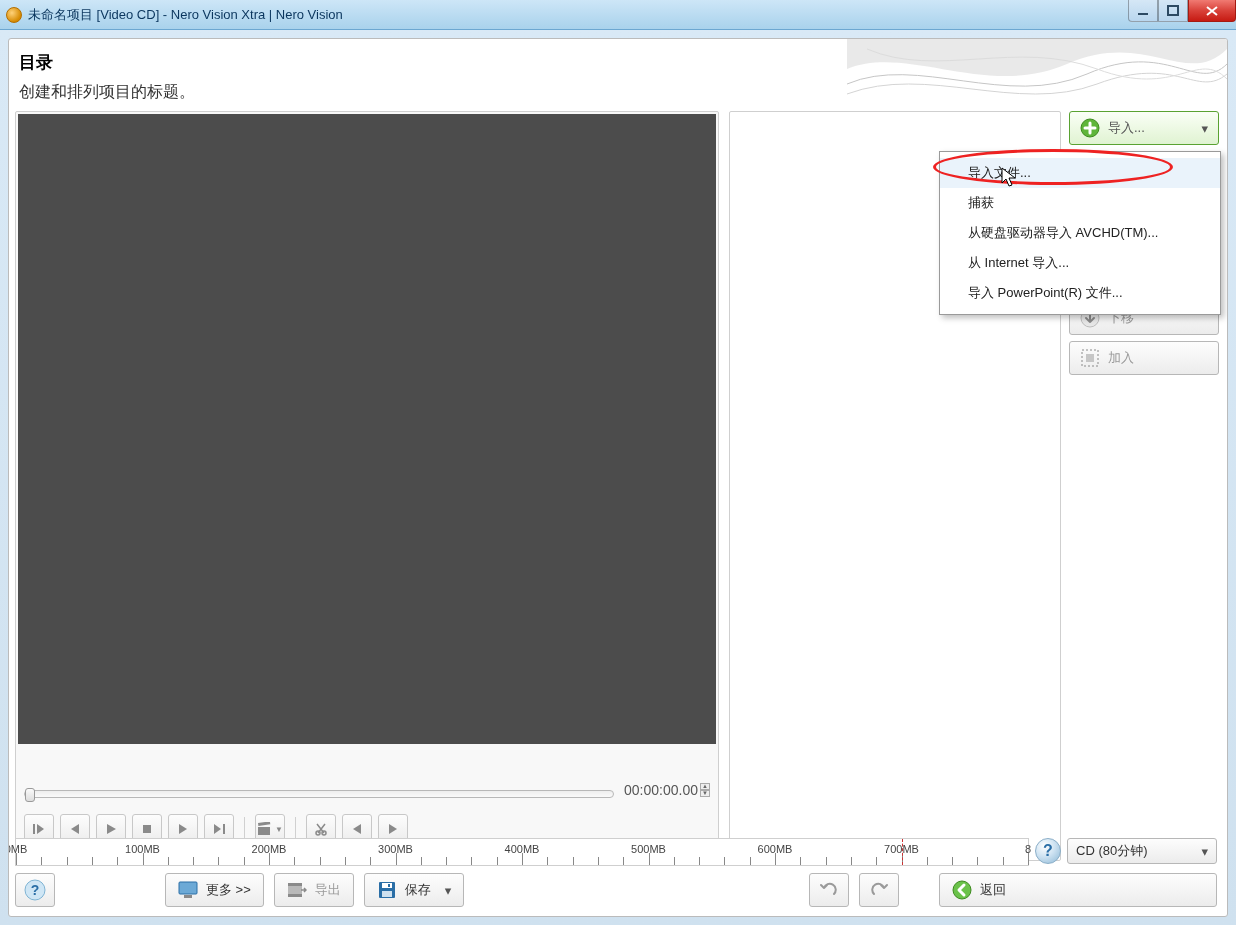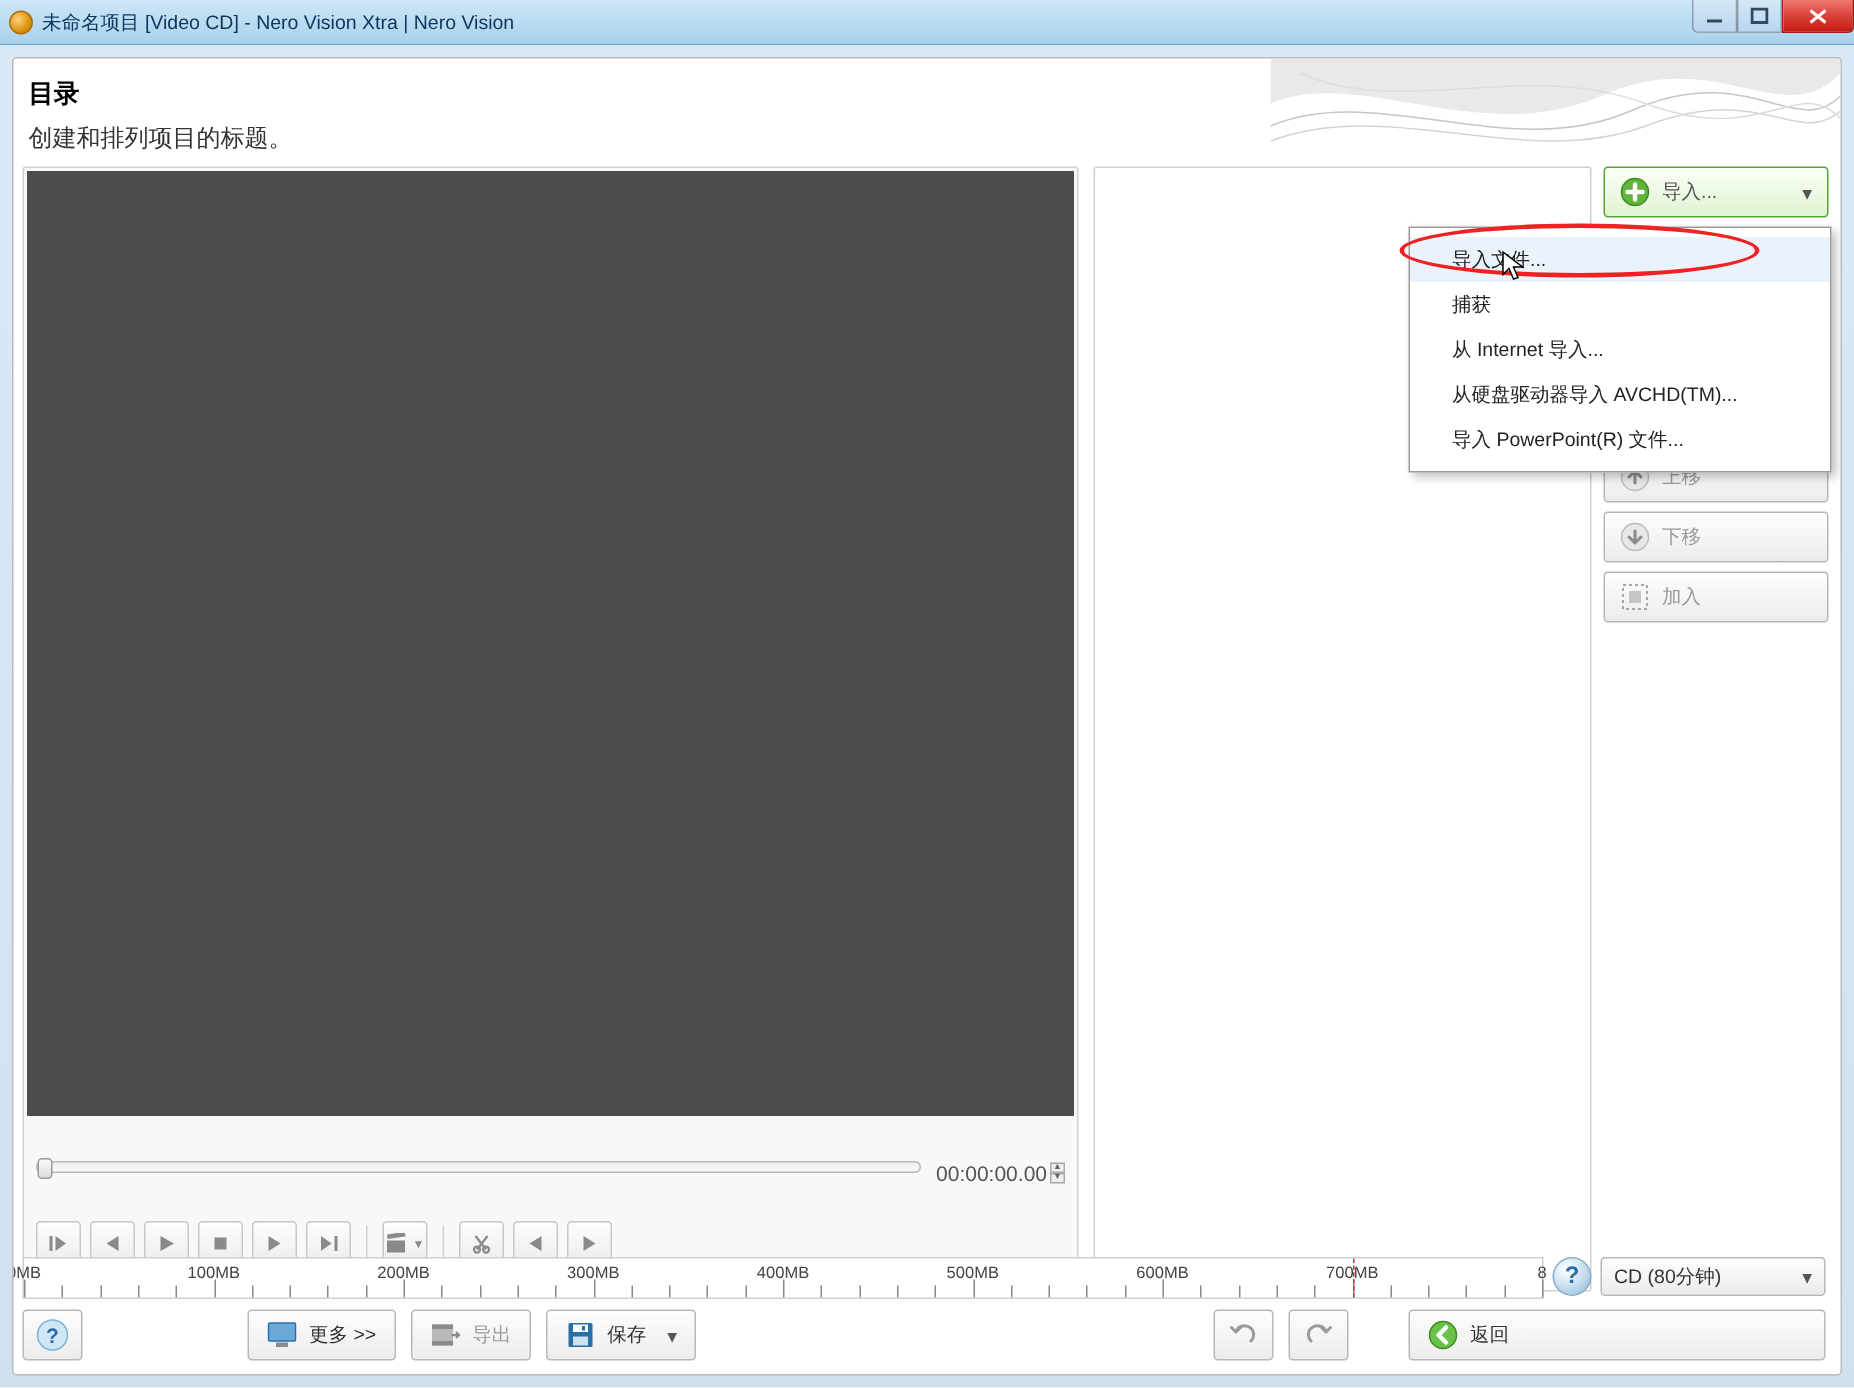--- a/index.html
+++ b/index.html
@@ -56,21 +56,21 @@
 .preview-pane {
   position: absolute; left: 6px; top: 72px; width: 704px; height: 750px;
   background: #f8f8f8; border: 1px solid #cfcfcf; border-radius: 2px;
 }
 .video-area {
   position: absolute; left: 2px; top: 2px; right: 2px; height: 630px;
   background: #4c4c4c;
 }
 .pos-row {
   position: absolute; left: 8px; right: 8px; bottom: 62px; height: 24px;
-  display: flex; align-items: flex-start; gap: 10px;
+  display: flex; align-items: flex-end; gap: 10px;
 }
 .seek-track {
   flex: 1; height: 8px; border: 1px solid #b8b8b8; border-radius: 4px;
   background: linear-gradient(#eee,#fafafa);
   position: relative;
 }
 .seek-handle {
   position: absolute; left: 0; top: -3px; width: 10px; height: 14px;
   background: linear-gradient(#fafafa,#ddd); border:1px solid #9a9a9a; border-radius: 3px;
 }
@@ -299,50 +299,41 @@
             </svg>
         </span>
         <span>导入...</span>
         <span class="chev">▾</span>
       </div>
       <div style="height:150px"></div>
       <div class="side-btn disabled">
         <span class="icon-slot">
           <svg width="20" height="20">
               <circle cx="10" cy="10" r="9" fill="#e7e7e7" stroke="#bdbdbd"></circle>
-              <path d="M10 14 V6 M6 10 L10 6 L14 10" stroke="#8a8a8a" stroke-width="2" fill="none" stroke-linecap="round" stroke-linejoin="round"></path>
-            </svg>
-        </span>
-        <span>上移</span>
-      </div>
-      <div class="side-btn disabled">
-        <span class="icon-slot">
-          <svg width="20" height="20">
-              <circle cx="10" cy="10" r="9" fill="#e7e7e7" stroke="#bdbdbd"></circle>
               <path d="M10 6 V14 M6 10 L10 14 L14 10" stroke="#8a8a8a" stroke-width="2" fill="none" stroke-linecap="round" stroke-linejoin="round"></path>
             </svg>
         </span>
         <span>下移</span>
       </div>
       <div class="side-btn disabled">
         <span class="icon-slot">
           <svg width="20" height="20">
               <rect x="2" y="2" width="16" height="16" fill="none" stroke="#8a8a8a" stroke-dasharray="2 2"></rect>
               <rect x="6" y="6" width="8" height="8" fill="#c6c6c6"></rect>
             </svg>
         </span>
         <span>加入</span>
       </div>
     </div>
 
     <div class="import-menu">
       <div class="mi hi">导入文件...</div>
       <div class="mi">捕获</div>
+      <div class="mi">从硬盘驱动器导入 AVCHD(TM)...</div>
       <div class="mi">从 Internet 导入...</div>
-      <div class="mi">从硬盘驱动器导入 AVCHD(TM)...</div>
       <div class="mi">导入 PowerPoint(R) 文件...</div>
     </div>
     <div class="red-ring"></div>
     <svg class="cursor-arrow" width="18" height="22">
       <polygon points="1,1 1,16 5,12 8,19 11,18 8,11 14,11" fill="#fff" stroke="#000" stroke-width="1"></polygon>
     </svg>
 
     <div class="ruler-row">
       <div class="ruler" id="ruler">
           <div class="tick major" style="left: 0%;"></div>

